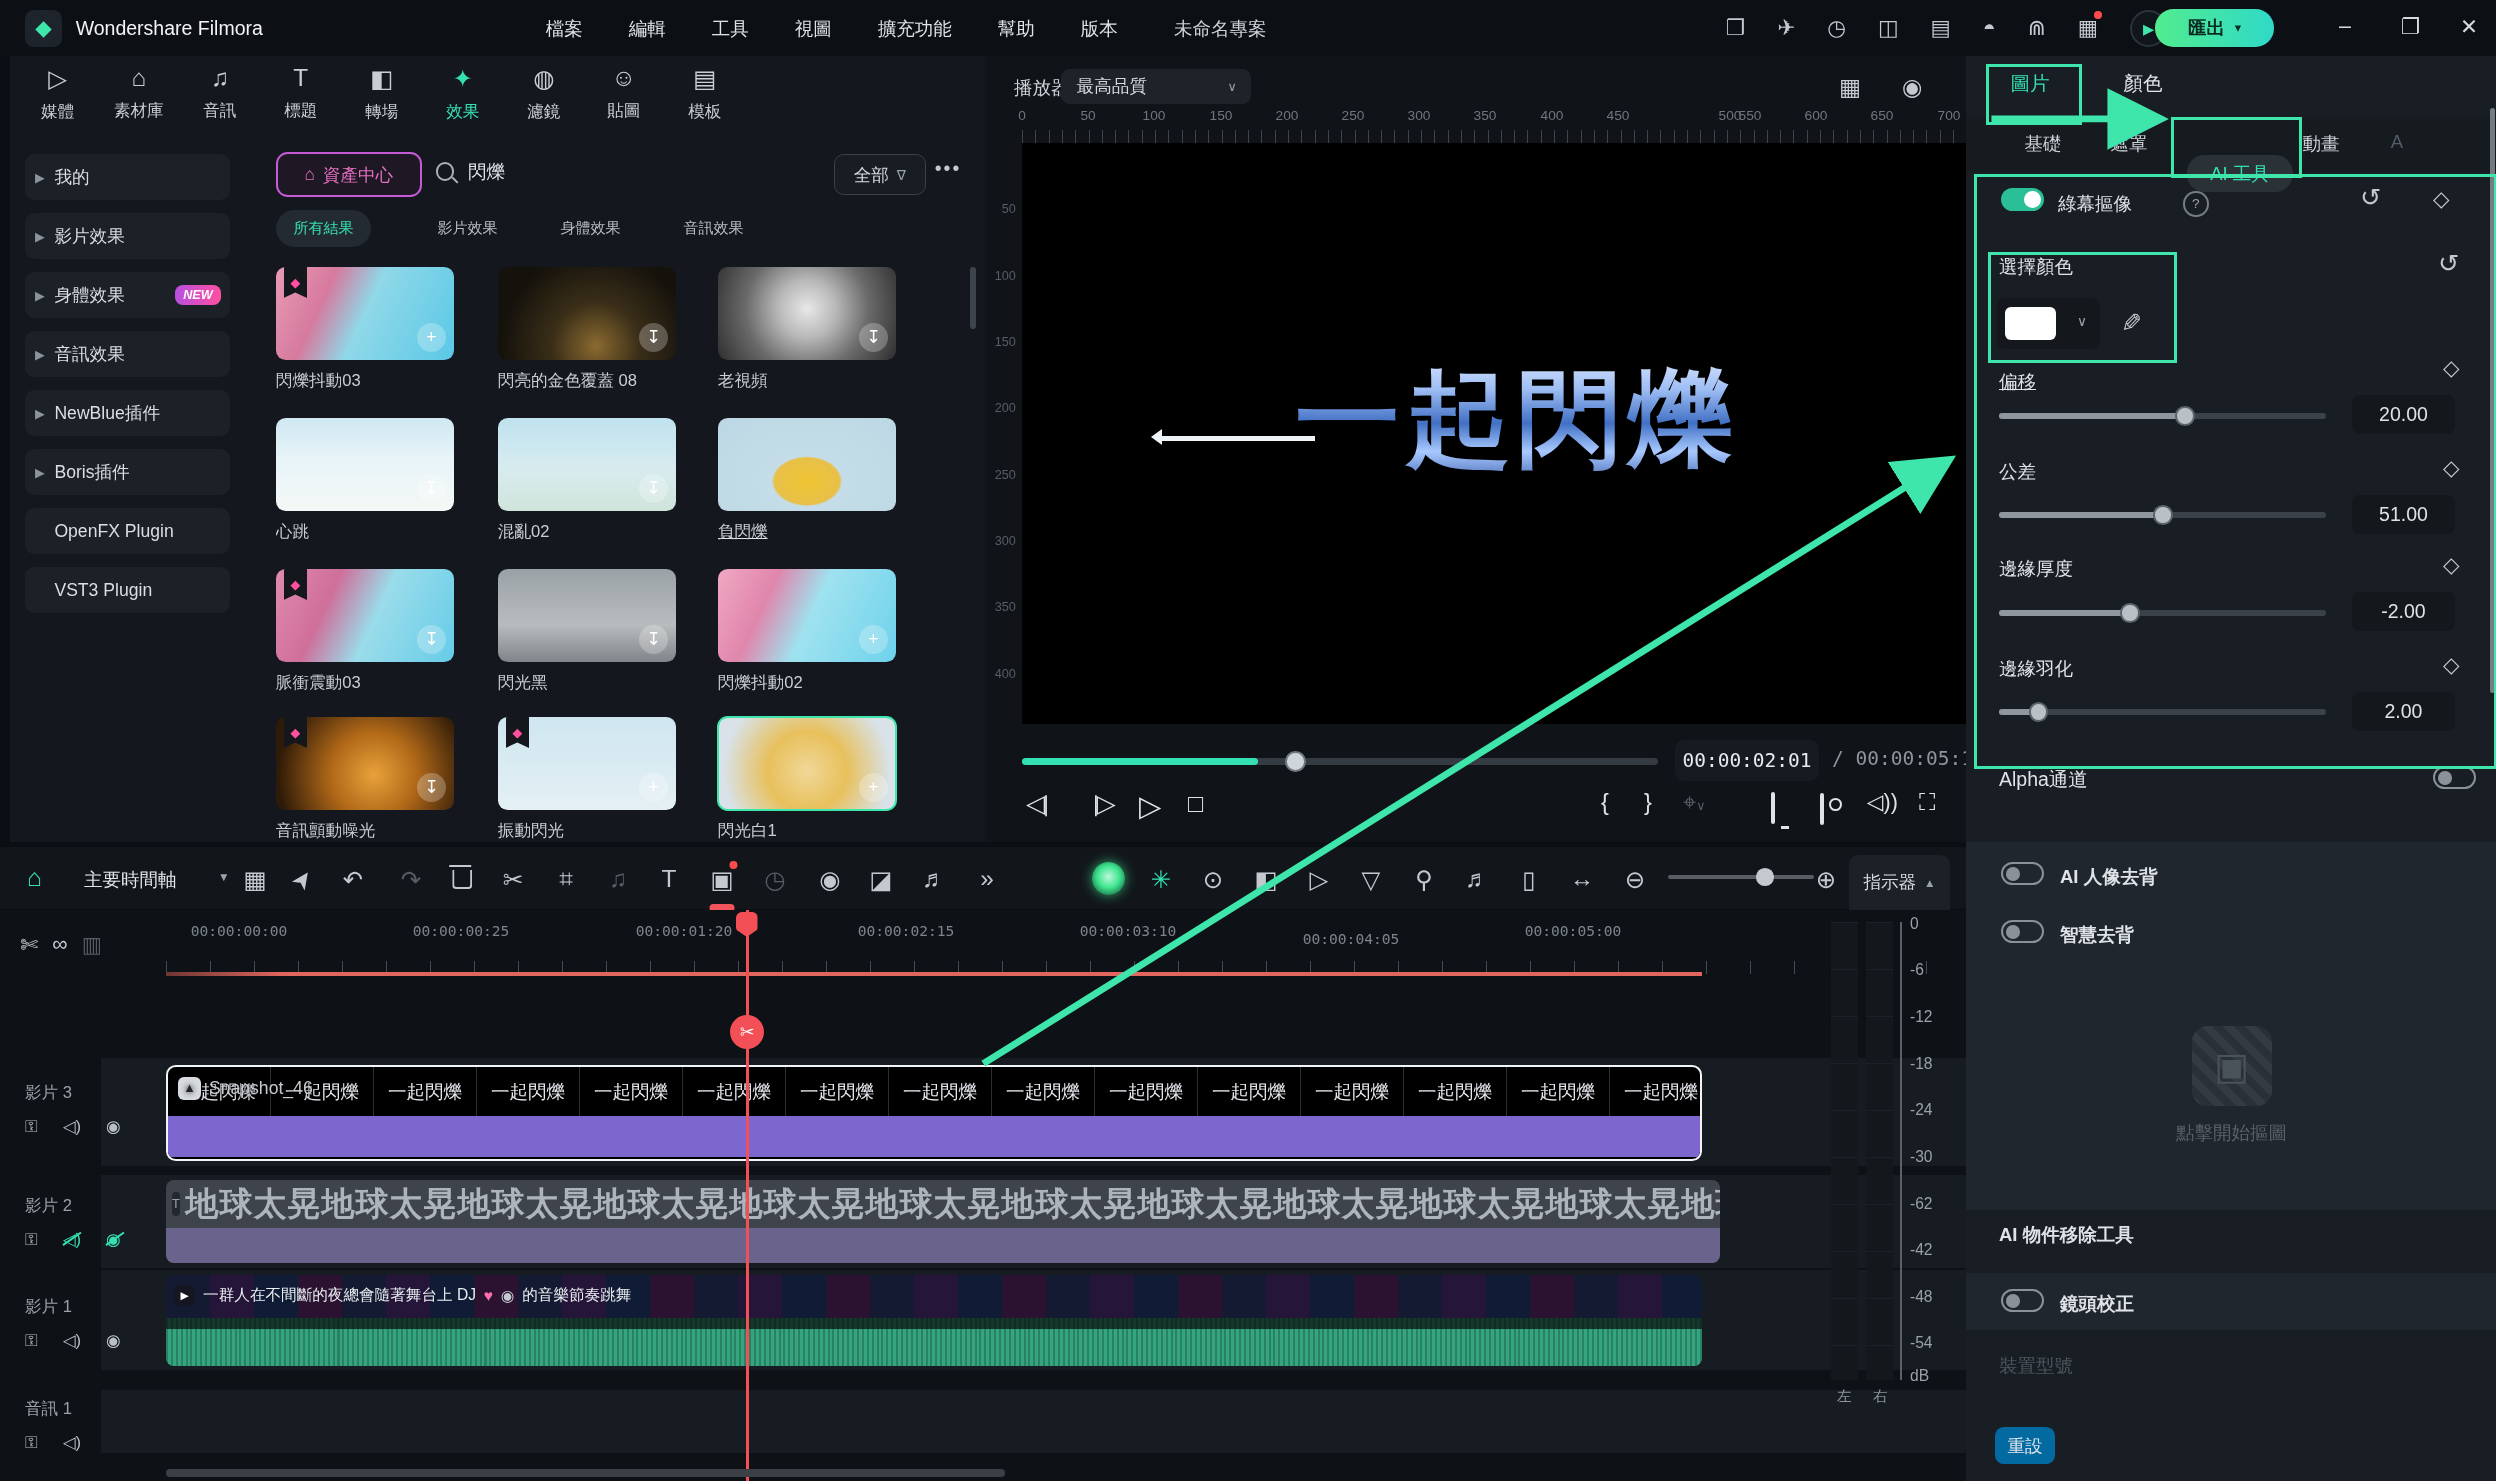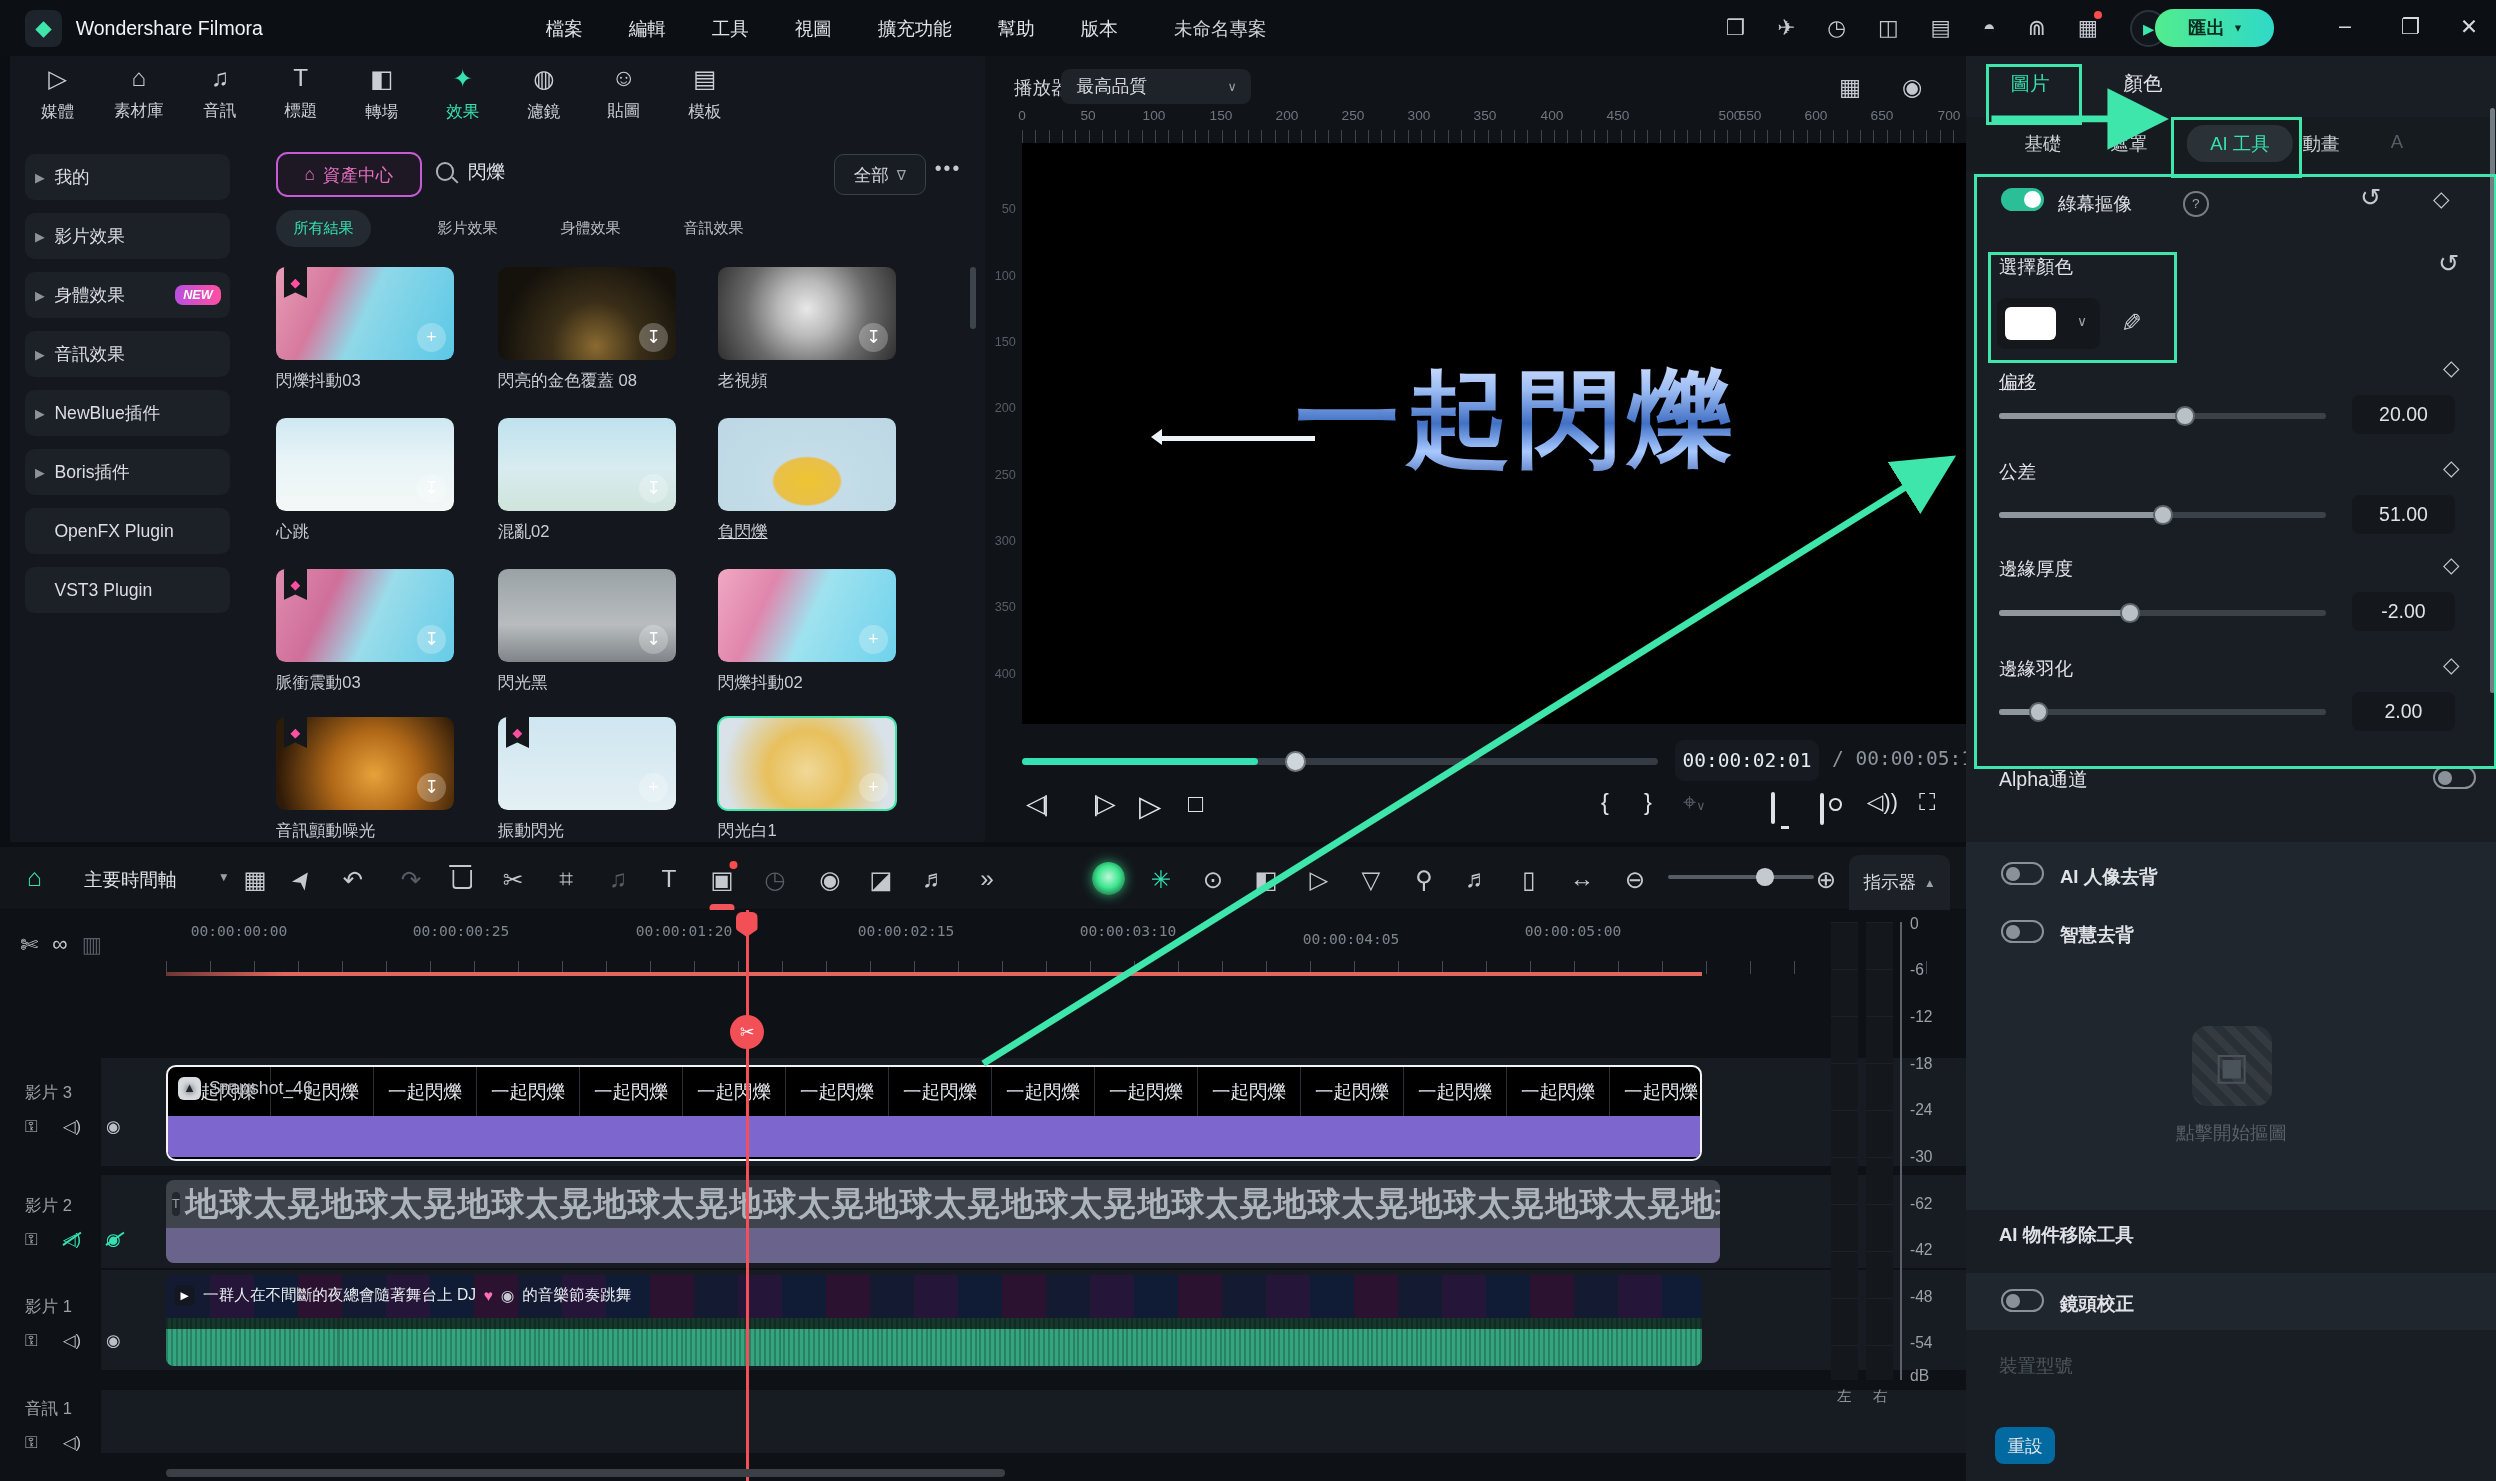--- a/index.html
+++ b/index.html
@@ -440,21 +440,21 @@
 </div>
 
 <div id="inspector" class="abs">
   <div id="itabs">
       <div class="itab active" style="left: 64px;">圖片</div>
       <div class="itab" style="left: 177px;">顏色</div>
     </div>
   <div id="subtab-row">
       <div class="stab" style="left: 77px;">基礎</div>
       <div class="stab" style="left: 163px;">遮罩</div>
-      <div class="stab pill" style="left: 274px;">AI 工具</div>
+      <div class="stab pill" style="left: 274px; margin-top: 30px;">AI 工具</div>
       <div class="stab" style="left: 355px;">動畫</div>
       <div class="stab dim" style="left: 431px;">A</div>
     </div>
 
   <div class="abs" style="left:35px;top:132px"><span class="tg on"></span></div>
   <div class="abs irow-label" style="left:92px;top:135px">綠幕摳像</div>
   <div class="abs help" style="left:217px;top:135px">?</div>
   <div class="abs reset-ic" style="left:394px;top:127px">↺</div>
   <div class="abs kf" style="left:467px;top:130px">◇</div>
 

